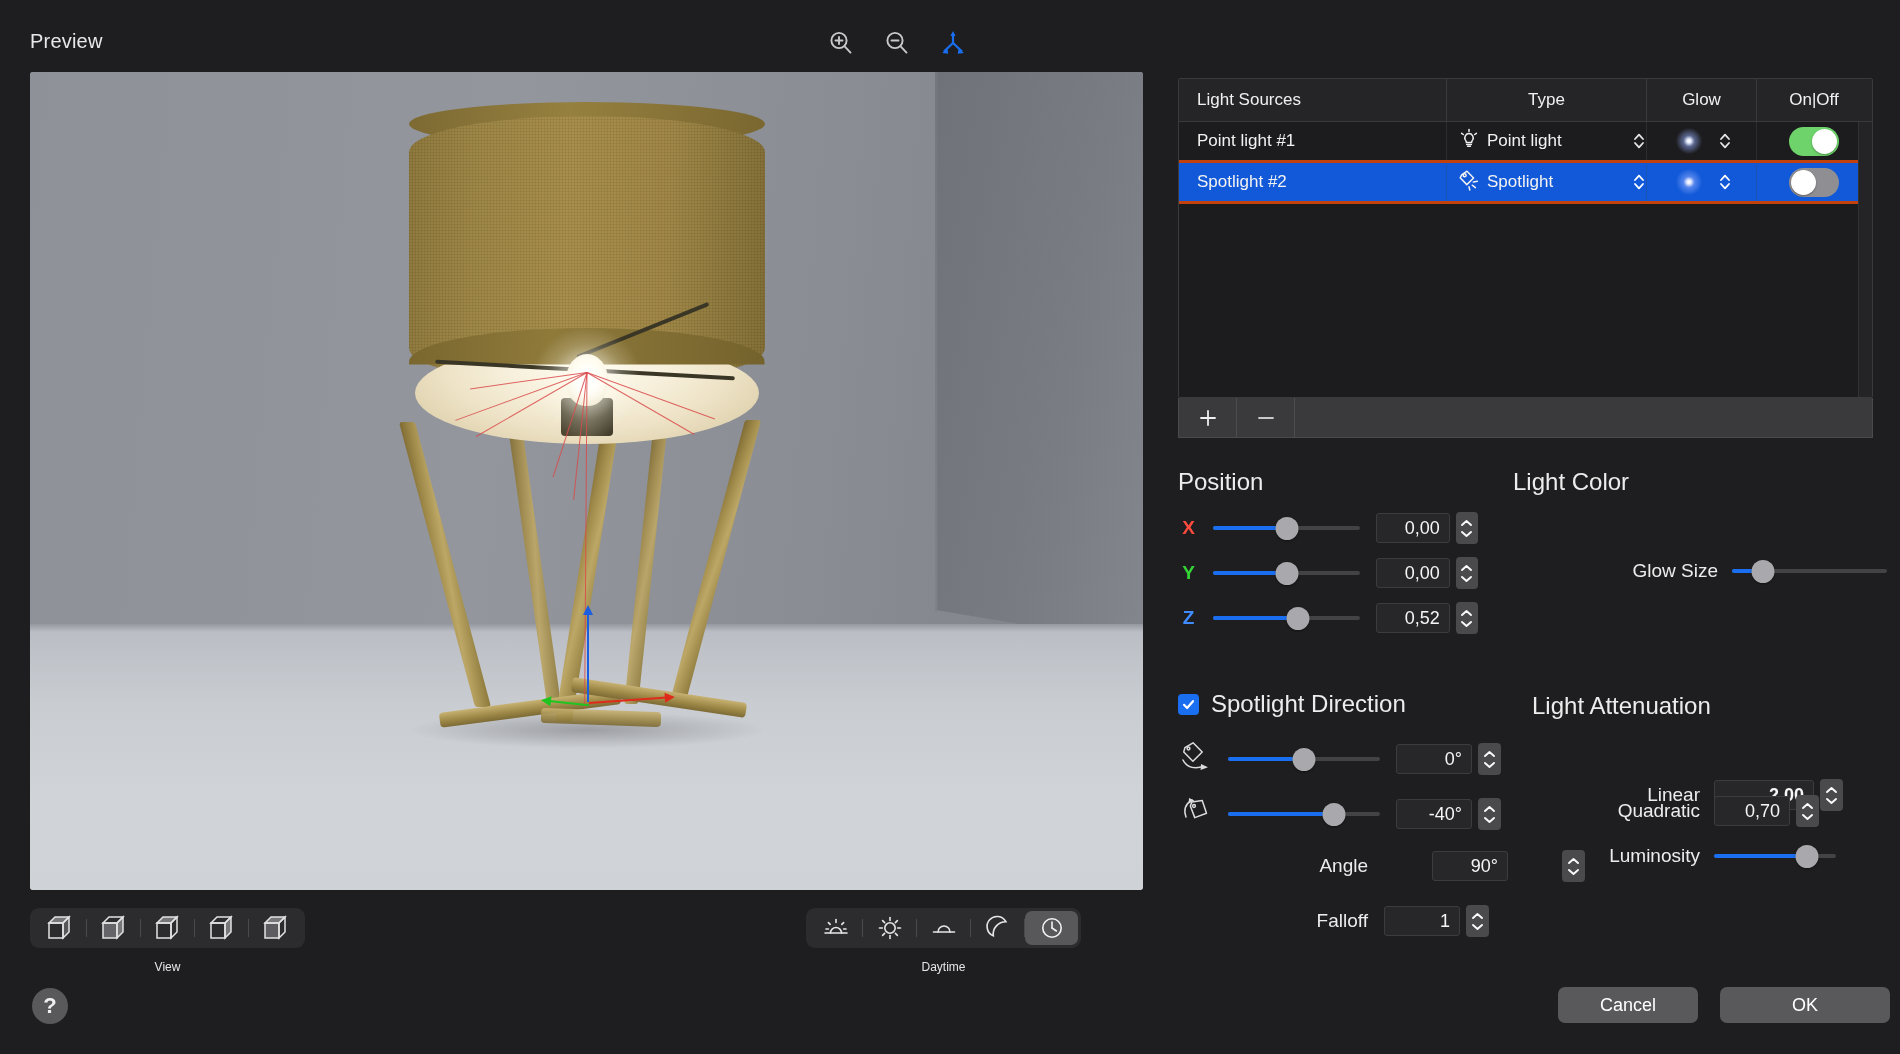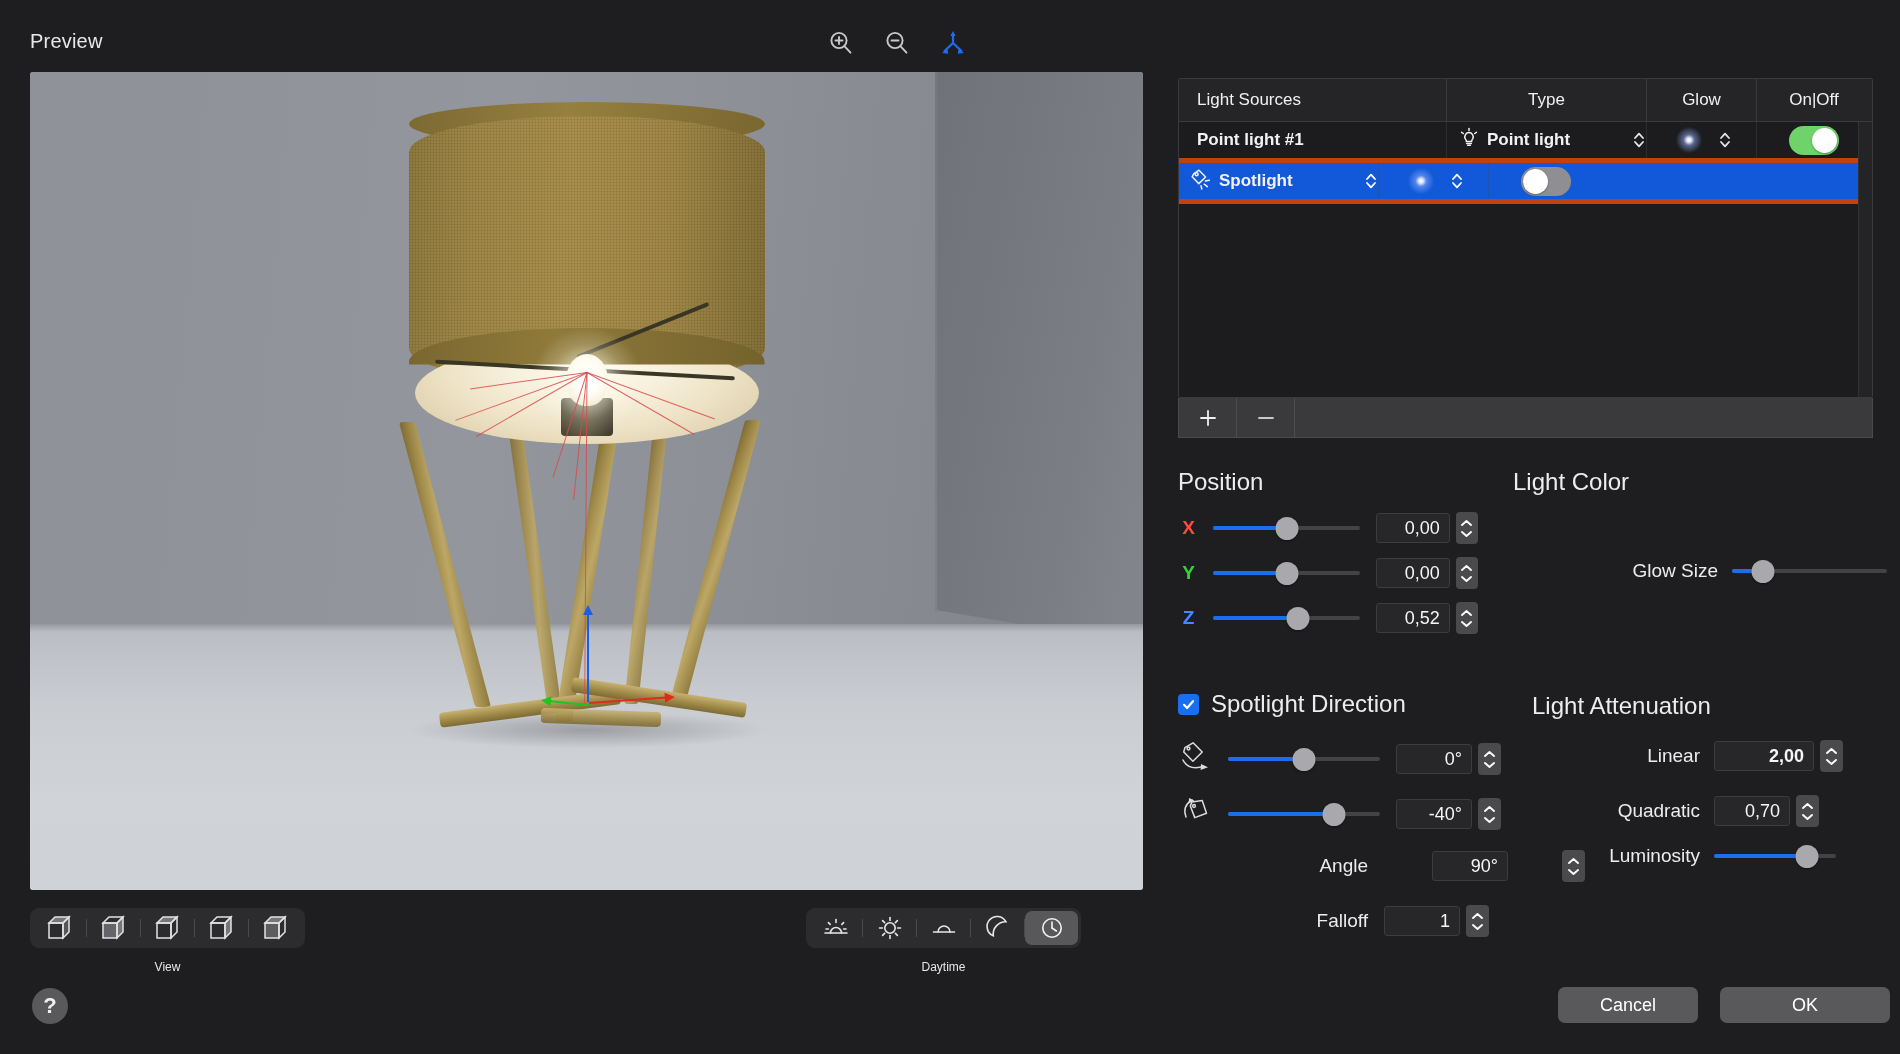--- a/index.html
+++ b/index.html
@@ -187,21 +187,21 @@
   .tbl-head { display: flex; height: 43px; background: #252527; border-bottom: 1px solid #3a3a3c; }
   .th {
     display: flex; align-items: center; font-size: 17px; color: #f0f0f0;
     border-right: 1px solid #3a3a3c; height: 100%;
   }
   .th.c-name { width: 268px; padding-left: 18px; }
   .th.c-type { width: 200px; justify-content: center; }
   .th.c-glow { width: 110px; justify-content: center; }
   .th.c-onoff { width: 114px; justify-content: center; border-right: none; }
 
-  .trow { display: flex; height: 41px; border-bottom: 5px solid #c2410c; font-weight: bold; }
+  .trow { display: flex; height: 41px; border-bottom: 3px solid #c2410c; }
   .trow.selected { background: #1159d8; }
   .trow.selected .td { border-right-color: #1a55b5; }
   .td {
     display: flex; align-items: center; height: 100%;
     border-right: 1px solid #2d2d2f; font-size: 17px; color: #f2f2f2;
   }
   .td.c-name { width: 268px; padding-left: 18px; }
   .td.c-type { width: 200px; padding-left: 10px; gap: 6px; }
   .td.c-glow { width: 110px; justify-content: center; gap: 12px; }
   .td.c-onoff { width: 114px; justify-content: center; border-right: none; }
@@ -516,20 +516,21 @@
           </span>
         </div>
         <div class="td c-onoff">
           <span class="toggle on">
               <span class="knob"></span>
             </span>
         </div>
       </div>
 
       <div class="trow selected">
+        <div class="td c-name">Spotlight #2</div>
         <div class="td c-type">
           <span>
             <svg width="24" height="24" viewBox="0 0 24 24" stroke="#f0f0f2" stroke-width="1.5" fill="none" stroke-linecap="round" stroke-linejoin="round">
               <path d="M5.6 5.6 L11.6 3.4 L16.4 11.6 L8.2 16.4 L3.4 8.2 Z" transform="rotate(-14 10 10)"></path>
               <circle cx="7.6" cy="7.3" r="1.5"></circle>
               <line x1="16.4" y1="14" x2="20.4" y2="13.2"></line>
               <line x1="15.2" y1="17.2" x2="18.4" y2="19.6"></line>
               <line x1="12" y1="18.8" x2="12.8" y2="22"></line>
             </svg>
           </span>
@@ -722,21 +723,21 @@
             <polyline points="2,6 6.5,2 11,6"></polyline>
           </svg>
         <svg width="13" height="8" viewBox="0 0 13 8" fill="none" stroke="#fafafa" stroke-width="1.9" stroke-linecap="round" stroke-linejoin="round">
             <polyline points="2,2 6.5,6 11,2"></polyline>
           </svg>
       </span>
     </div>
 
     <div class="sec-title" id="t-atten">Light Attenuation</div>
 
-    <div class="row" style="left:300px; top:740px; width:420px;">
+    <div class="row" style="left:300px; top:779px; width:420px;">
       <span class="fld-label" style="width:232px;">Linear</span>
       <span class="numfield" style="width:100px; margin-left:14px;font-weight:bold;">2,00</span>
       <span class="stepper">
         <svg width="13" height="8" viewBox="0 0 13 8" fill="none" stroke="#fafafa" stroke-width="1.9" stroke-linecap="round" stroke-linejoin="round">
             <polyline points="2,6 6.5,2 11,6"></polyline>
           </svg>
         <svg width="13" height="8" viewBox="0 0 13 8" fill="none" stroke="#fafafa" stroke-width="1.9" stroke-linecap="round" stroke-linejoin="round">
             <polyline points="2,2 6.5,6 11,2"></polyline>
           </svg>
       </span>

